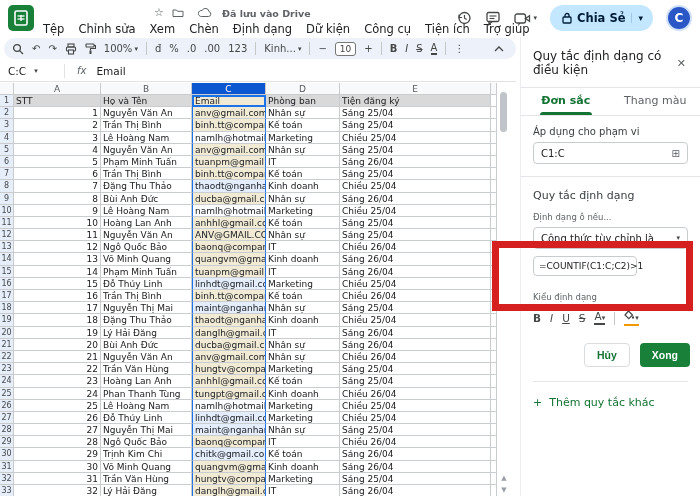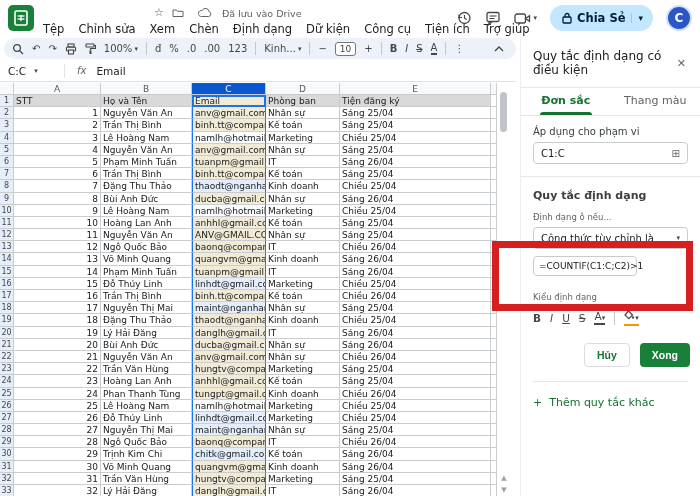--- a/index.html
+++ b/index.html
@@ -5,21 +5,21 @@
   * { margin:0; padding:0; box-sizing:border-box; }
   html,body { width:700px; height:496px; }
   body { font-family:"DejaVu Sans","Liberation Sans",sans-serif; background:#fff; color:#202124; overflow:hidden; }
   #app { position:relative; width:700px; height:496px; background:#fff; overflow:hidden; }
 
   
   #titlebar { position:absolute; left:0; top:0; width:700px; height:37px; background:#fff; }
   #logo { position:absolute; left:8px; top:5px; width:26px; height:26px; background:#188038; border-radius:5px; display:flex; align-items:center; justify-content:center; }
   #doc-title { position:absolute; left:40px; top:4px; font-size:14px; color:#202124; }
   .title-ico { position:absolute; top:6px; font-size:11px; color:#5f6368; }
-  #saved-status { position:absolute; left:222px; top:8px; font-size:9.5px; color:#5f6368; }
+  #saved-status { position:absolute; left:222px; top:8px; font-size:9.5px; color:#5f6368;font-weight:bold; }
   #menu-row { position:absolute; left:36px; top:21px; display:flex; }
   .menu-item { font-size:11.5px; color:#202124; padding:1px 7px; border-radius:8px; cursor:default; }
   #top-right { position:absolute; right:8px; top:5px; display:flex; align-items:center; gap:13px; }
   #share-pill { display:flex; align-items:center; background:#c2e7ff; border-radius:14px; height:26px; padding:0 4px 0 12px; color:#001d35; }
   #share-pill .lbl { font-size:11.5px; font-weight:bold; margin:0 6px 0 5px; }
   #share-pill .dd { border-left:1px solid #9fc7e8; padding:0 6px; font-size:9px; color:#001d35; }
   #avatar { width:26px; height:26px; border-radius:50%; background:#2a56c6; color:#fff; font-size:12px; font-weight:bold; display:flex; align-items:center; justify-content:center; border:2px solid #cfe0fb; }
   svg.ic { display:block; }
 
   
@@ -64,21 +64,21 @@
   #panel-title { font-size:12px; color:#202124; }
   #panel-close { color:#5f6368; font-size:11px; }
   #tabs { display:flex; border-bottom:1px solid #e3e5e8; height:28px; }
   .tab { flex:1; text-align:center; font-size:11px; line-height:26px; color:#5f6368; position:relative; }
   .tab.active { color:#137333; font-weight:bold; }
   .tab.active::after { content:""; position:absolute; left:50%; transform:translateX(-50%); bottom:0; width:52px; height:3px; background:#137333; border-radius:3px 3px 0 0; }
   .plabel { font-size:10px; color:#3c4043; margin:10px 12px 5px 12px; }
   .plabel.small { font-size:8.5px; color:#5f6368; }
   .pbox { margin:0 12px; border:1px solid #c9cccf; border-radius:4px; height:22px; display:flex; align-items:center; justify-content:space-between; padding:0 7px; font-size:10px; color:#202124; }
   .pdivider { height:1px; background:#e3e5e8; margin:12px 0; }
-  #rule-section-label { font-size:11px; font-weight:bold; color:#3c4043; margin:0 12px 8px 12px; }
+  #rule-section-label { font-size:11px; font-weight:normal; color:#3c4043; margin:0 12px 8px 12px; }
   #formula-box { margin:0 12px; border:1px solid #c9cccf; border-radius:4px; height:20px; width:104px; display:flex; align-items:center; padding:0 5px; font-size:9px; color:#202124; }
   #style-preview { margin:0 12px; background:#fcf3d7; height:20px; display:flex; align-items:center; padding:0 7px; font-size:10.5px; color:#202124; }
   #mini-toolbar { margin:3px 12px 0 12px; display:flex; align-items:center; gap:9px; font-size:10.5px; color:#444746; height:22px; }
   #btn-row { display:flex; justify-content:flex-end; gap:10px; margin:14px 10px 0 0; }
   #cancel-btn { border:1px solid #dadce0; border-radius:4px; background:#fff; color:#137333; font-size:10.5px; font-weight:bold; padding:5px 12px; }
   #done-btn { border:none; border-radius:4px; background:#188038; color:#fff; font-size:10.5px; font-weight:bold; padding:5px 12px; }
   #add-rule { margin:14px 12px 0 12px; color:#137333; font-size:11px; display:flex; gap:7px; align-items:center; border-top:1px solid #e3e5e8; padding-top:14px; }
 
   
   #red-box { position:absolute; left:492px; top:241px; width:201px; height:70px; border:7px solid #d6201f; z-index:50; pointer-events:none; }

